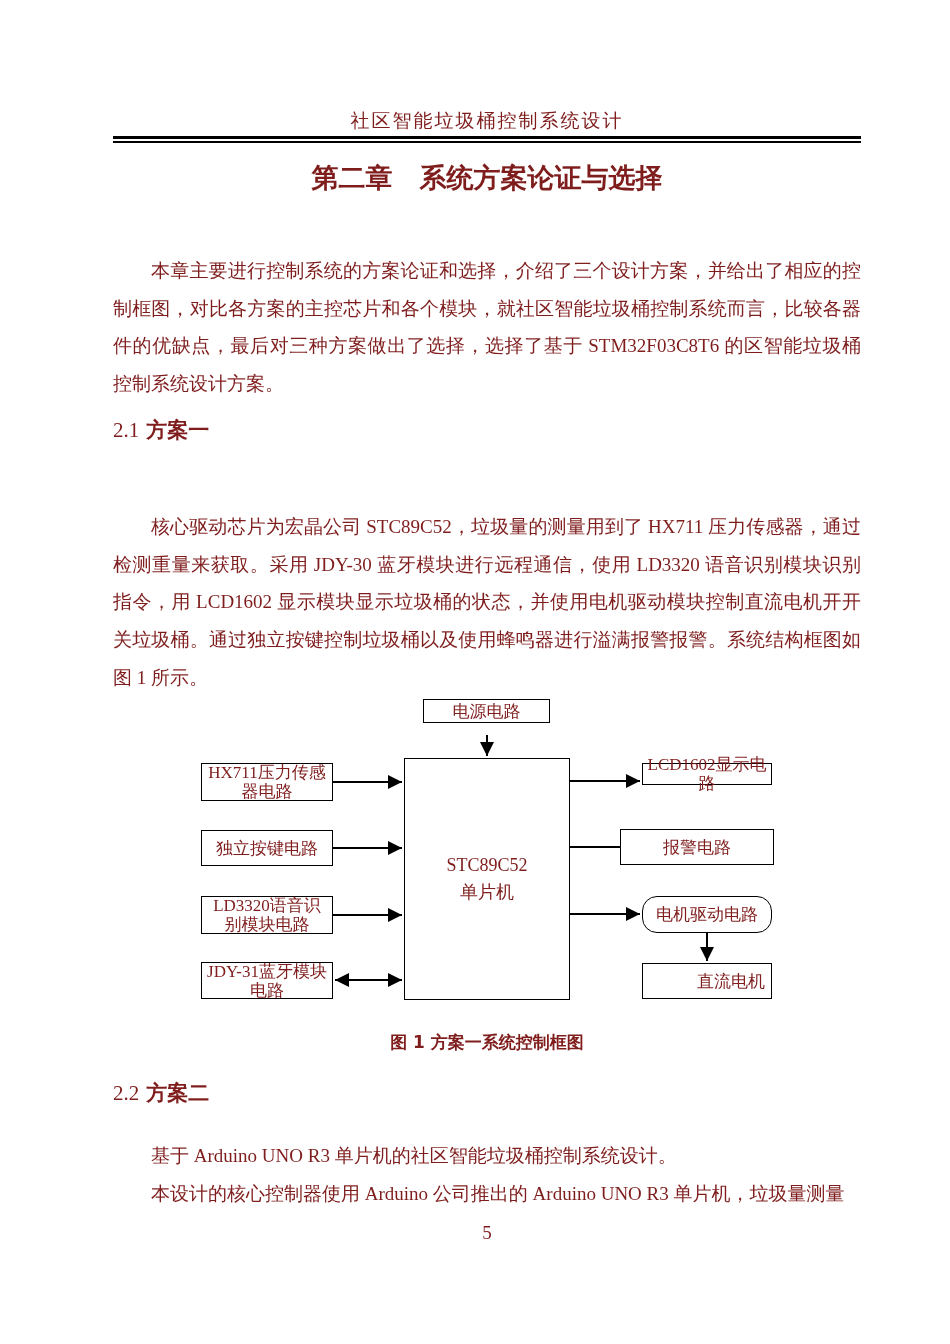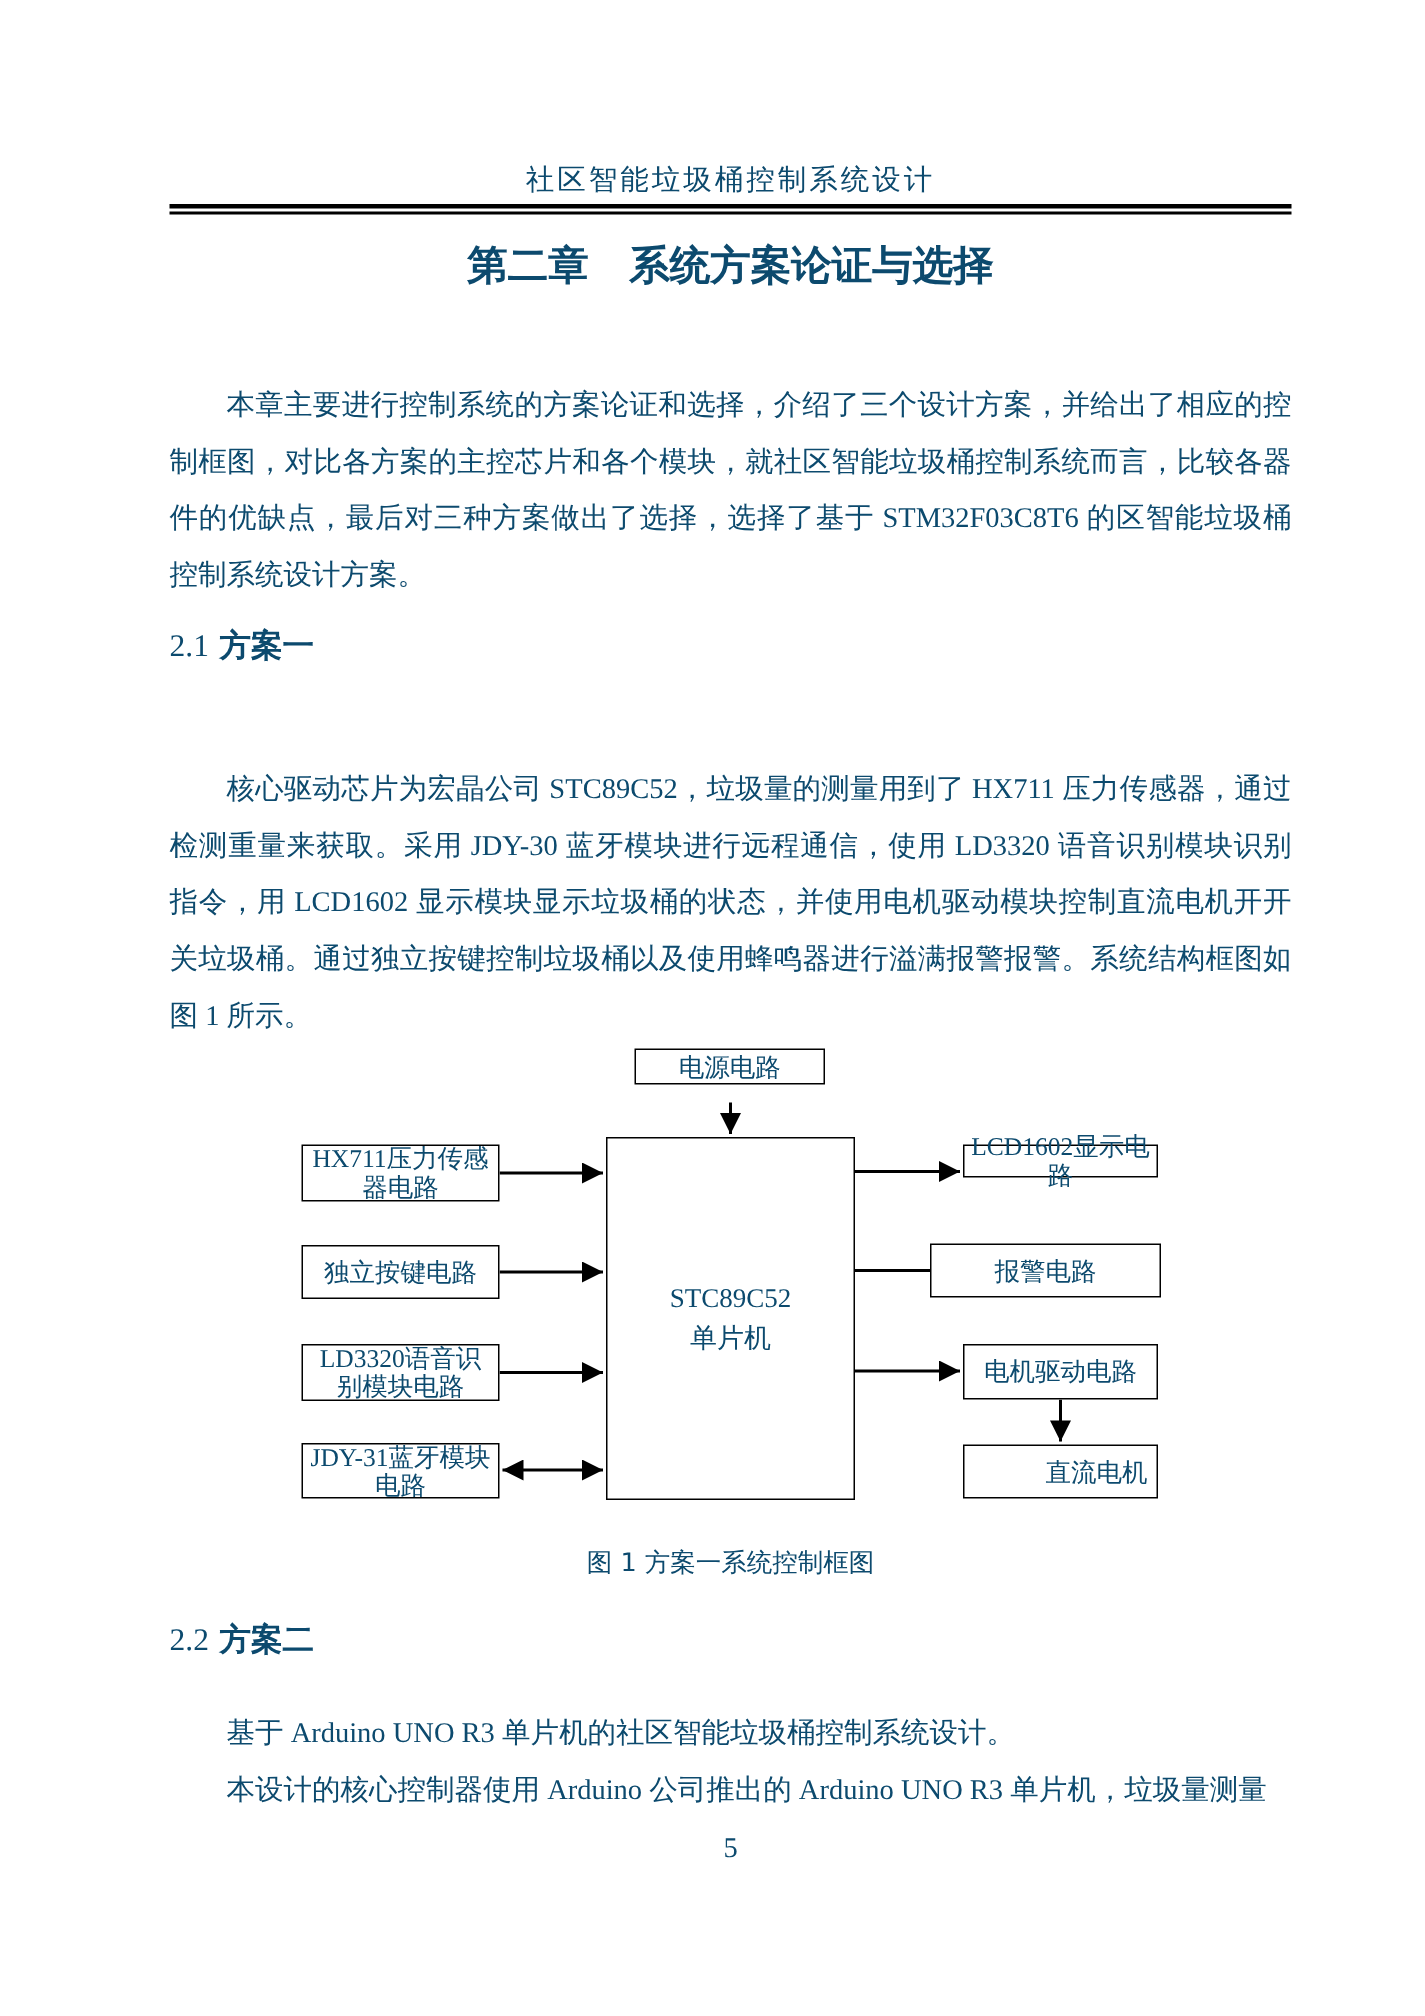--- a/index.html
+++ b/index.html
@@ -1,21 +1,21 @@
 <!DOCTYPE html>
 <html><head>
 <meta charset="utf-8">
 <style>
   html,body{margin:0;padding:0;background:#888;}
   .page{
     position:relative;
     width:950px;height:1344px;
     background:#ffffff;
     font-family:"Liberation Serif","DejaVu Serif",serif;
-    color:#0c4a6e;
+    color:#7f1d1d;
     overflow:hidden;
     margin:0 auto;
   }
   .abs{position:absolute;}
   .textblock{left:113px;width:748px;}
 
   .running-title{
     top:106px;height:30px;line-height:30px;
     text-align:center;font-size:19px;letter-spacing:2px;
   }
@@ -57,29 +57,29 @@
     white-space:pre-line;
   }
   .b-power{left:423px;top:9px;width:127px;height:24px;}
   .b-mcu{left:404px;top:68px;width:166px;height:242px;font-size:18px;line-height:27px;}
   .b-hx711{left:201px;top:73px;width:132px;height:38px;}
   .b-keys{left:201px;top:140px;width:132px;height:36px;}
   .b-ld3320{left:201px;top:206px;width:132px;height:38px;}
   .b-jdy31{left:201px;top:272px;width:132px;height:37px;}
   .b-lcd{left:642px;top:73px;width:130px;height:22px;}
   .b-alarm{left:620px;top:139px;width:154px;height:36px;font-family:Liberation Serif, serif;}
-  .b-motor{left:642px;top:206px;width:130px;height:37px;}
+  .b-motor{left:642px;top:206px;width:130px;height:37px;border-radius:15px;}
   .b-dcmotor{left:642px;top:273px;width:130px;height:36px;padding-left:48px;}
   .arrows{position:absolute;left:0;top:0;width:950px;height:335px;pointer-events:none;}
 
   .fig-caption{
     top:1029px;line-height:26px;
     text-align:center;
     font-family:"DejaVu Sans","Liberation Sans",sans-serif;
-    font-weight:normal;font-size:17px;
+    font-weight:bold;font-size:17px;
   }
   .page-number{
     top:1219px;line-height:28px;
     text-align:center;font-size:19px;
   }
 </style>
 </head>
 <body>
 
 <div class="page">

